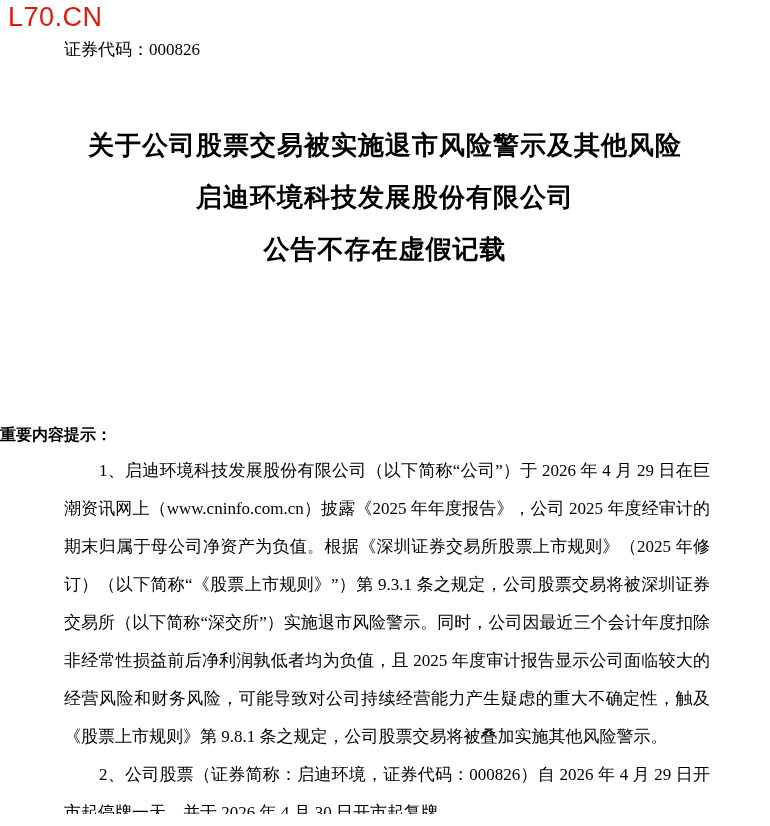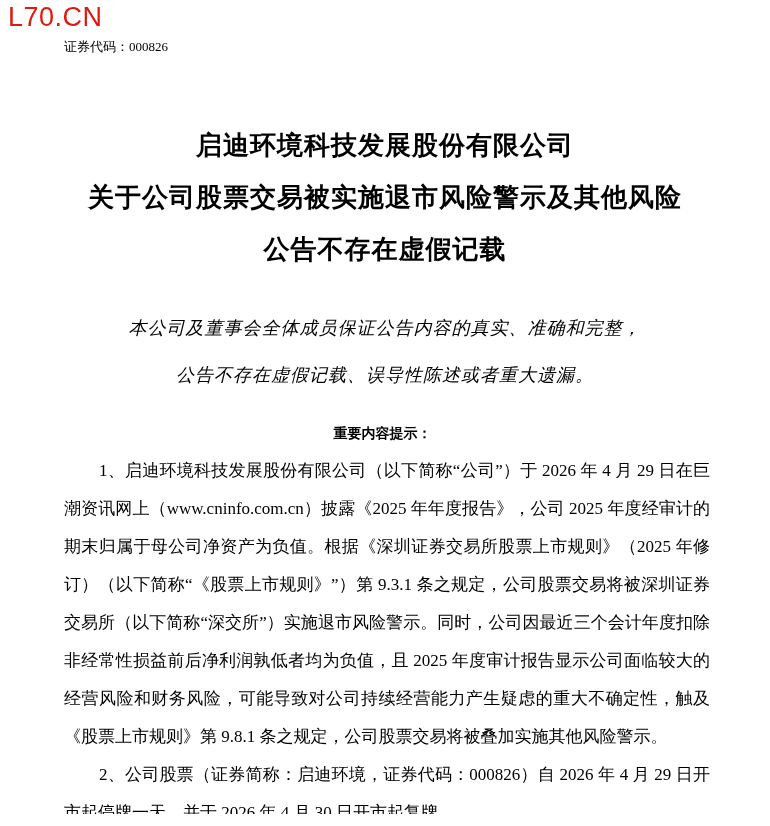--- a/index.html
+++ b/index.html
@@ -25,21 +25,21 @@
     font-weight: 400;
     letter-spacing: 0.5px;
   }
   .header-row {
     position: absolute;
     top: 38px;
     left: 64px;
     right: 58px;
     display: flex;
     justify-content: space-between;
-    font-size: 13px;
+    font-size: 17px;
     white-space: nowrap;
   }
   .title-block {
     position: absolute;
     top: 120px;
     left: 0;
     right: 0;
     text-align: center;
   }
   .title-line {
@@ -59,23 +59,23 @@
   }
   .disclaimer-line {
     line-height: 47px;
     letter-spacing: 1px;
   }
   .notice-heading {
     position: absolute;
     top: 425px;
     left: 0;
     right: 5px;
-    text-align: center;
+    text-align: left;
     font-weight: bold;
-    font-size: 14px;
+    font-size: 16px;
   }
   .body-text {
     position: absolute;
     top: 452px;
     left: 64px;
     right: 60px;
     font-size: 17px;
     line-height: 38px;
     text-align: justify;
   }
@@ -89,29 +89,25 @@
 
 <div class="page">
 
   <div class="logo" style="color: rgb(224, 25, 14);">L70.CN</div>
 
   <div class="header-row">
     <span>证券代码：000826</span>
   </div>
 
   <div class="title-block">
+    <div class="title-line">关于公司股票交易被实施退市风险警示及其他风险</div>
     <div class="title-line">启迪环境科技发展股份有限公司</div>
-    <div class="title-line">关于公司股票交易被实施退市风险警示及其他风险</div>
     <div class="title-line">公告不存在虚假记载</div>
   </div>
 
-  <div class="disclaimer">
-    <div class="disclaimer-line">本公司及董事会全体成员保证公告内容的真实、准确和完整，</div>
-    <div class="disclaimer-line">公告不存在虚假记载、误导性陈述或者重大遗漏。</div>
-  </div>
 
   <div class="notice-heading">重要内容提示：</div>
 
   <div class="body-text">
     <p class="para">1、启迪环境科技发展股份有限公司（以下简称“公司”）于 2026 年 4 月 29 日在巨潮资讯网上（www.cninfo.com.cn）披露《2025 年年度报告》，公司 2025 年度经审计的期末归属于母公司净资产为负值。根据《深圳证券交易所股票上市规则》（2025 年修订）（以下简称“《股票上市规则》”）第 9.3.1 条之规定，公司股票交易将被深圳证券交易所（以下简称“深交所”）实施退市风险警示。同时，公司因最近三个会计年度扣除非经常性损益前后净利润孰低者均为负值，且 2025 年度审计报告显示公司面临较大的经营风险和财务风险，可能导致对公司持续经营能力产生疑虑的重大不确定性，触及《股票上市规则》第 9.8.1 条之规定，公司股票交易将被叠加实施其他风险警示。</p>
     <p class="para">2、公司股票（证券简称：启迪环境，证券代码：000826）自 2026 年 4 月 29 日开市起停牌一天，并于 2026 年 4 月 30 日开市起复牌。</p>
   </div>
 
 </div>
 

